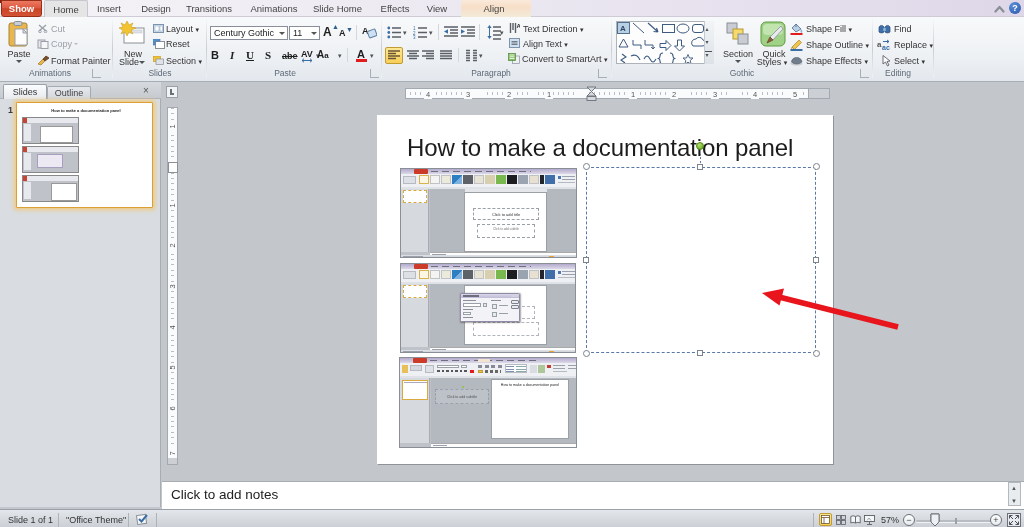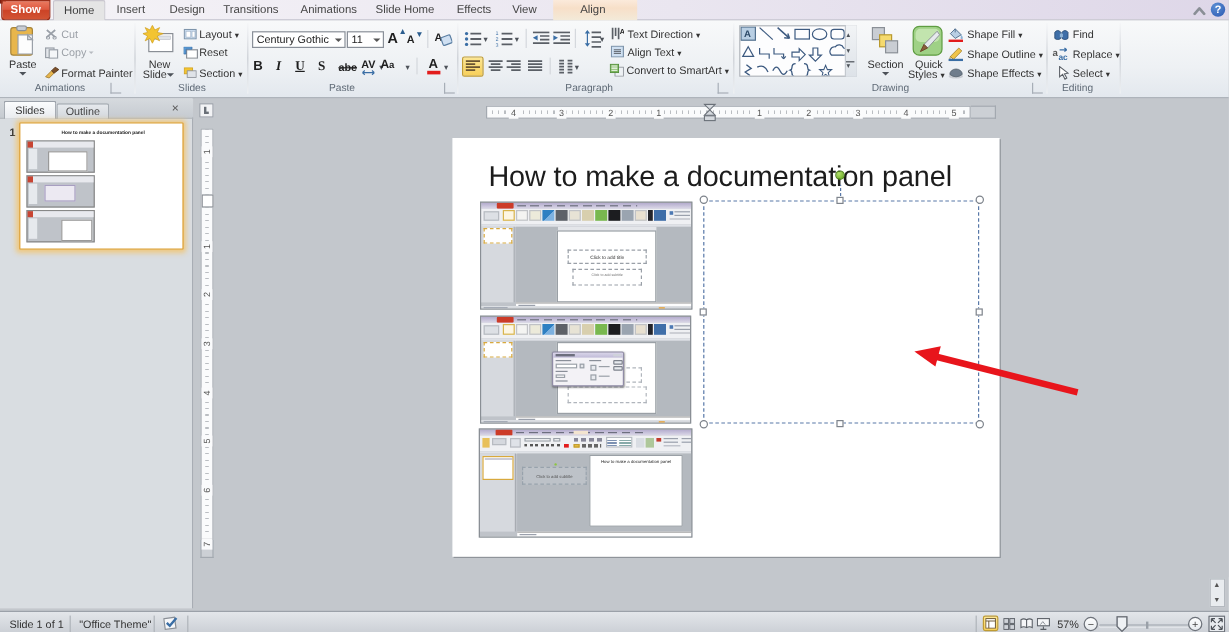--- a/index.html
+++ b/index.html
@@ -72,21 +72,21 @@
     <div class="abs gsep" style="left:206px;"></div>
     <div class="abs gsep" style="left:381px;"></div>
     <div class="abs gsep" style="left:611px;"></div>
     <div class="abs gsep" style="left:872px;"></div>
     <div class="abs gsep" style="left:933px;"></div>
 
     <div class="abs glabel" style="left:10px; width:80px;">Animations</div>
     <div class="abs glabel" style="left:125px; width:70px;">Slides</div>
     <div class="abs glabel" style="left:255px; width:60px;">Paste</div>
     <div class="abs glabel" style="left:461px; width:60px;">Paragraph</div>
-    <div class="abs glabel" style="left:712px; width:60px;">Drawing</div>
+    <div class="abs glabel" style="left:712px; width:60px;">Gothic</div>
     <div class="abs glabel" style="left:868px; width:60px;">Editing</div>
     <div class="abs launch" style="left:92px;"></div>
     <div class="abs launch" style="left:370px;"></div>
     <div class="abs launch" style="left:598px;"></div>
     <div class="abs launch" style="left:860px;"></div>
 
     <svg class="abs" style="left:7px; top:4px;" width="24" height="27" viewBox="0 0 24 27">
       <rect x="2" y="2" width="18" height="23" rx="2" fill="#e8b64c" stroke="#a78439"></rect>
       <rect x="7" y="0.5" width="8" height="4" rx="1.5" fill="#c9cdd4" stroke="#8a8f96"></rect>
       <path d="M8 8 h12 v16 h-12 z" fill="#fdfdfd" stroke="#9aa0a8"></path>
@@ -530,20 +530,23 @@
     <div class="hcirc" style="left:435.5px; top:234.5px;"></div>
     <div class="hsq" style="left:320px; top:48.5px;"></div>
     <div class="hsq" style="left:320px; top:235px;"></div>
     <div class="hsq" style="left:206px; top:141.5px;"></div>
     <div class="hsq" style="left:436px; top:141.5px;"></div>
   </div>
   <svg class="abs" style="left:755px; top:280px;" width="150" height="55" viewBox="0 0 150 55">
     <line x1="143" y1="47" x2="22" y2="16.5" stroke="#e8151c" stroke-width="5.5"></line>
     <path d="M7 13 L29 8.5 L24.5 25.5 Z" fill="#e8151c"></path>
   </svg>
+  <div id="notes" class="abs">
+      <div style="position:absolute;left:9px;top:5px;font-size:13.5px;color:#222;">Click to add notes</div>
+    </div>
   <div class="abs" style="left:1008px; top:482px; width:13px; height:24px; background:#e9ecef; border:1px solid #b4b9bf;">
     <div style="position:absolute;left:2px;top:2px;font-size:6px;color:#555;">▲</div>
     <div style="position:absolute;left:2px;bottom:1px;font-size:6px;color:#555;">▼</div>
   </div>
   <div id="statusbar" class="abs">
     <div class="abs" style="left:8px; top:5px;">Slide 1 of 1</div>
     <div class="abs" style="left:58px; top:3px; width:1px; height:14px; background:#aeb3ba;"></div>
     <div class="abs" style="left:66px; top:5px;">"Office Theme"</div>
     <div class="abs" style="left:128px; top:3px; width:1px; height:14px; background:#aeb3ba;"></div>
     <svg class="abs" style="left:136px; top:3px;" width="14" height="13" viewBox="0 0 14 13">

